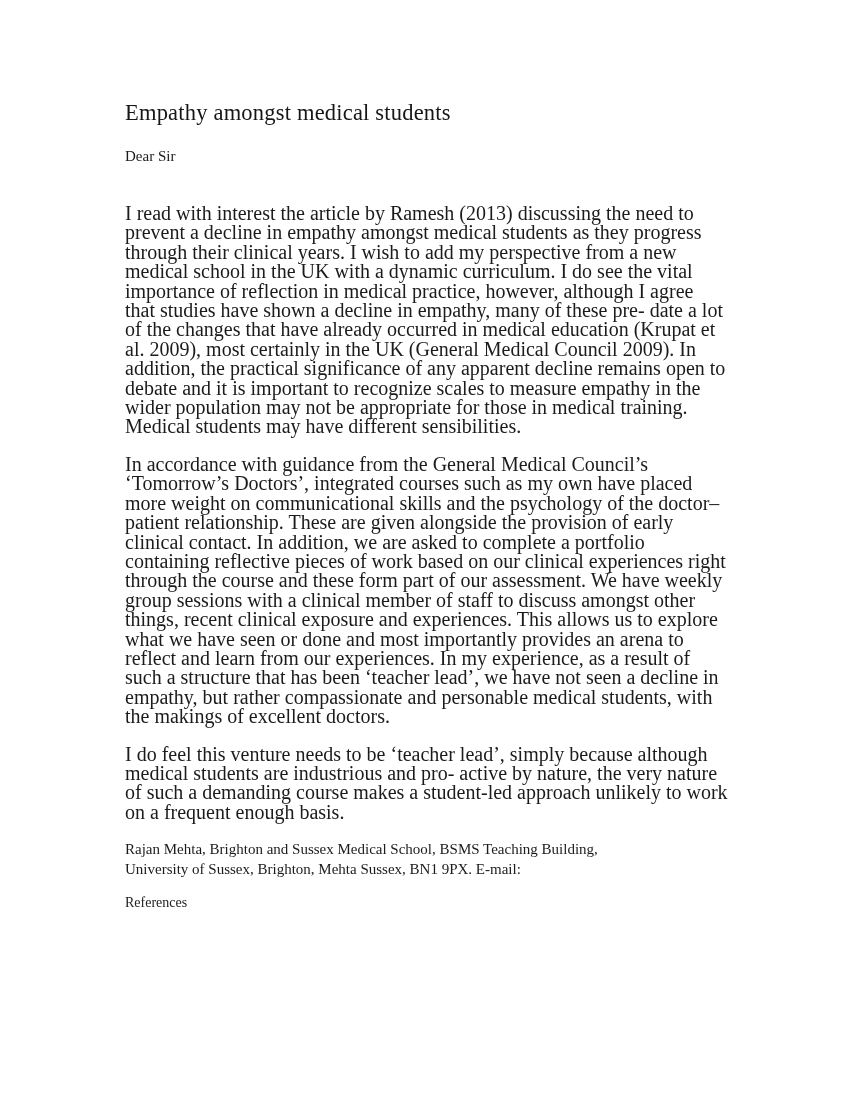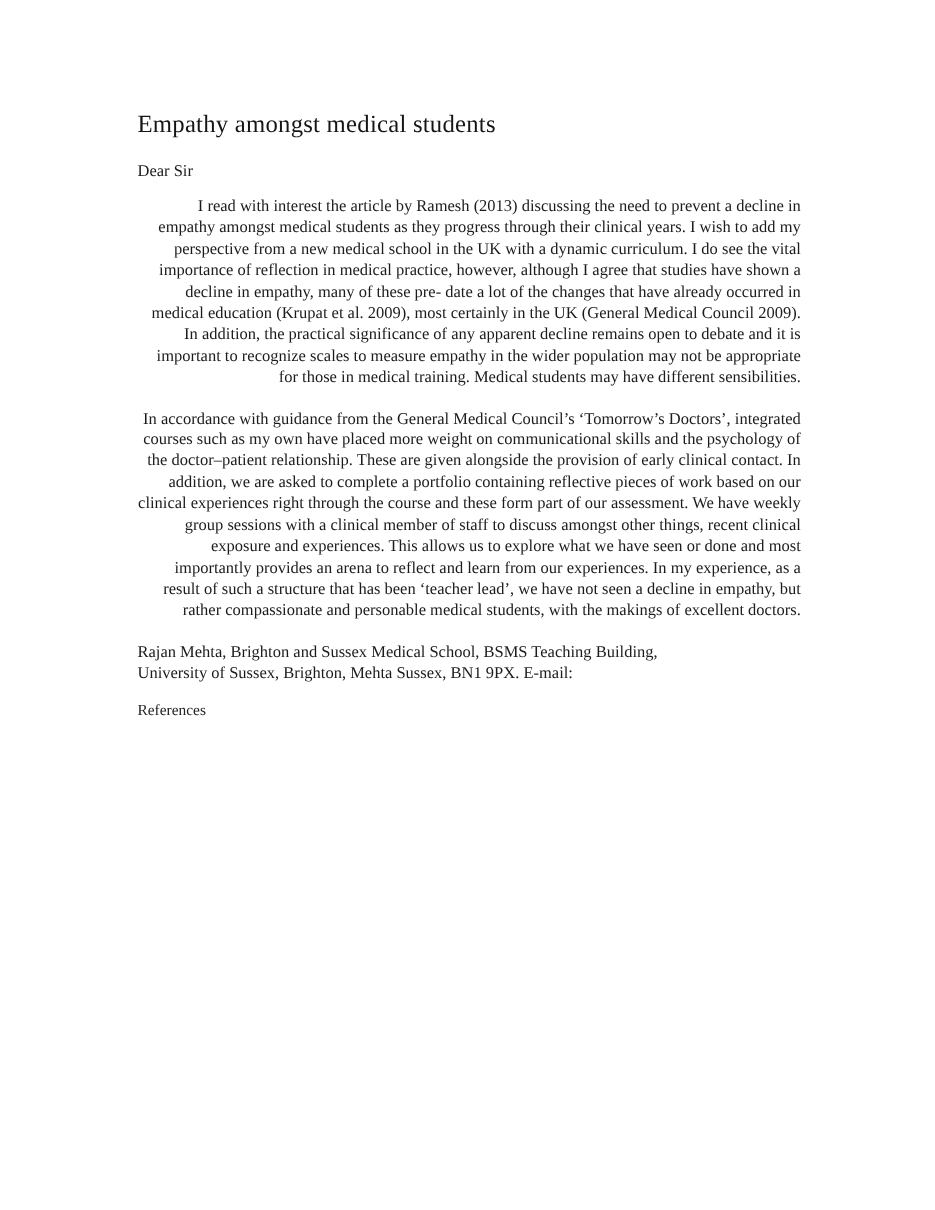--- a/index.html
+++ b/index.html
@@ -25,27 +25,27 @@
   }
   h1.title {
     font-size: 22.5px;
     font-weight: 400;
     margin: 0 0 22px 0;
     letter-spacing: 0.2px;
     color: #161616;
   }
   p.salutation {
     font-size: 15px;
-    margin: 0 0 14px 0;
+    margin: 0 0 39px 0;
   }
   p.body-para {
-    font-size: 15px;
+    font-size: 20px;
     line-height: 19.4px;
     margin: 0 0 18px 0;
-    text-align: right;
+    text-align: left;
   }
   .signature {
     font-size: 15px;
     line-height: 19.4px;
     margin: 12px 0 16px 0;
   }
   h2.refs-heading {
     font-size: 14px;
     font-weight: 400;
     margin: 0 0 23px 0;
@@ -65,20 +65,21 @@
   <div class="content">
 
     <h1 class="title">Empathy amongst medical students</h1>
 
     <p class="salutation">Dear Sir</p>
 
     <p class="body-para">I read with interest the article by Ramesh (2013) discussing the need to prevent a decline in empathy amongst medical students as they progress through their clinical years. I wish to add my perspective from a new medical school in the UK with a dynamic curriculum. I do see the vital importance of reflection in medical practice, however, although I agree that studies have shown a decline in empathy, many of these pre- date a lot of the changes that have already occurred in medical education (Krupat et al. 2009), most certainly in the UK (General Medical Council 2009). In addition, the practical significance of any apparent decline remains open to debate and it is important to recognize scales to measure empathy in the wider population may not be appropriate for those in medical training. Medical students may have different sensibilities.</p>
 
     <p class="body-para">In accordance with guidance from the General Medical Council’s ‘Tomorrow’s Doctors’, integrated courses such as my own have placed more weight on communicational skills and the psychology of the doctor–patient relationship. These are given alongside the provision of early clinical contact. In addition, we are asked to complete a portfolio containing reflective pieces of work based on our clinical experiences right through the course and these form part of our assessment. We have weekly group sessions with a clinical member of staff to discuss amongst other things, recent clinical exposure and experiences. This allows us to explore what we have seen or done and most importantly provides an arena to reflect and learn from our experiences. In my experience, as a result of such a structure that has been ‘teacher lead’, we have not seen a decline in empathy, but rather compassionate and personable medical students, with the makings of excellent doctors.</p>
 
+    <p class="body-para">I do feel this venture needs to be ‘teacher lead’, simply because although medical students are industrious and pro- active by nature, the very nature of such a demanding course makes a student-led approach unlikely to work on a frequent enough basis.</p>
 
     <div class="signature">
       <div>Rajan Mehta, Brighton and Sussex Medical School, BSMS Teaching Building,</div>
       <div>University of Sussex, Brighton, Mehta Sussex, BN1 9PX. E-mail:</div>
     </div>
 
     <h2 class="refs-heading">References</h2>
 
 
 

